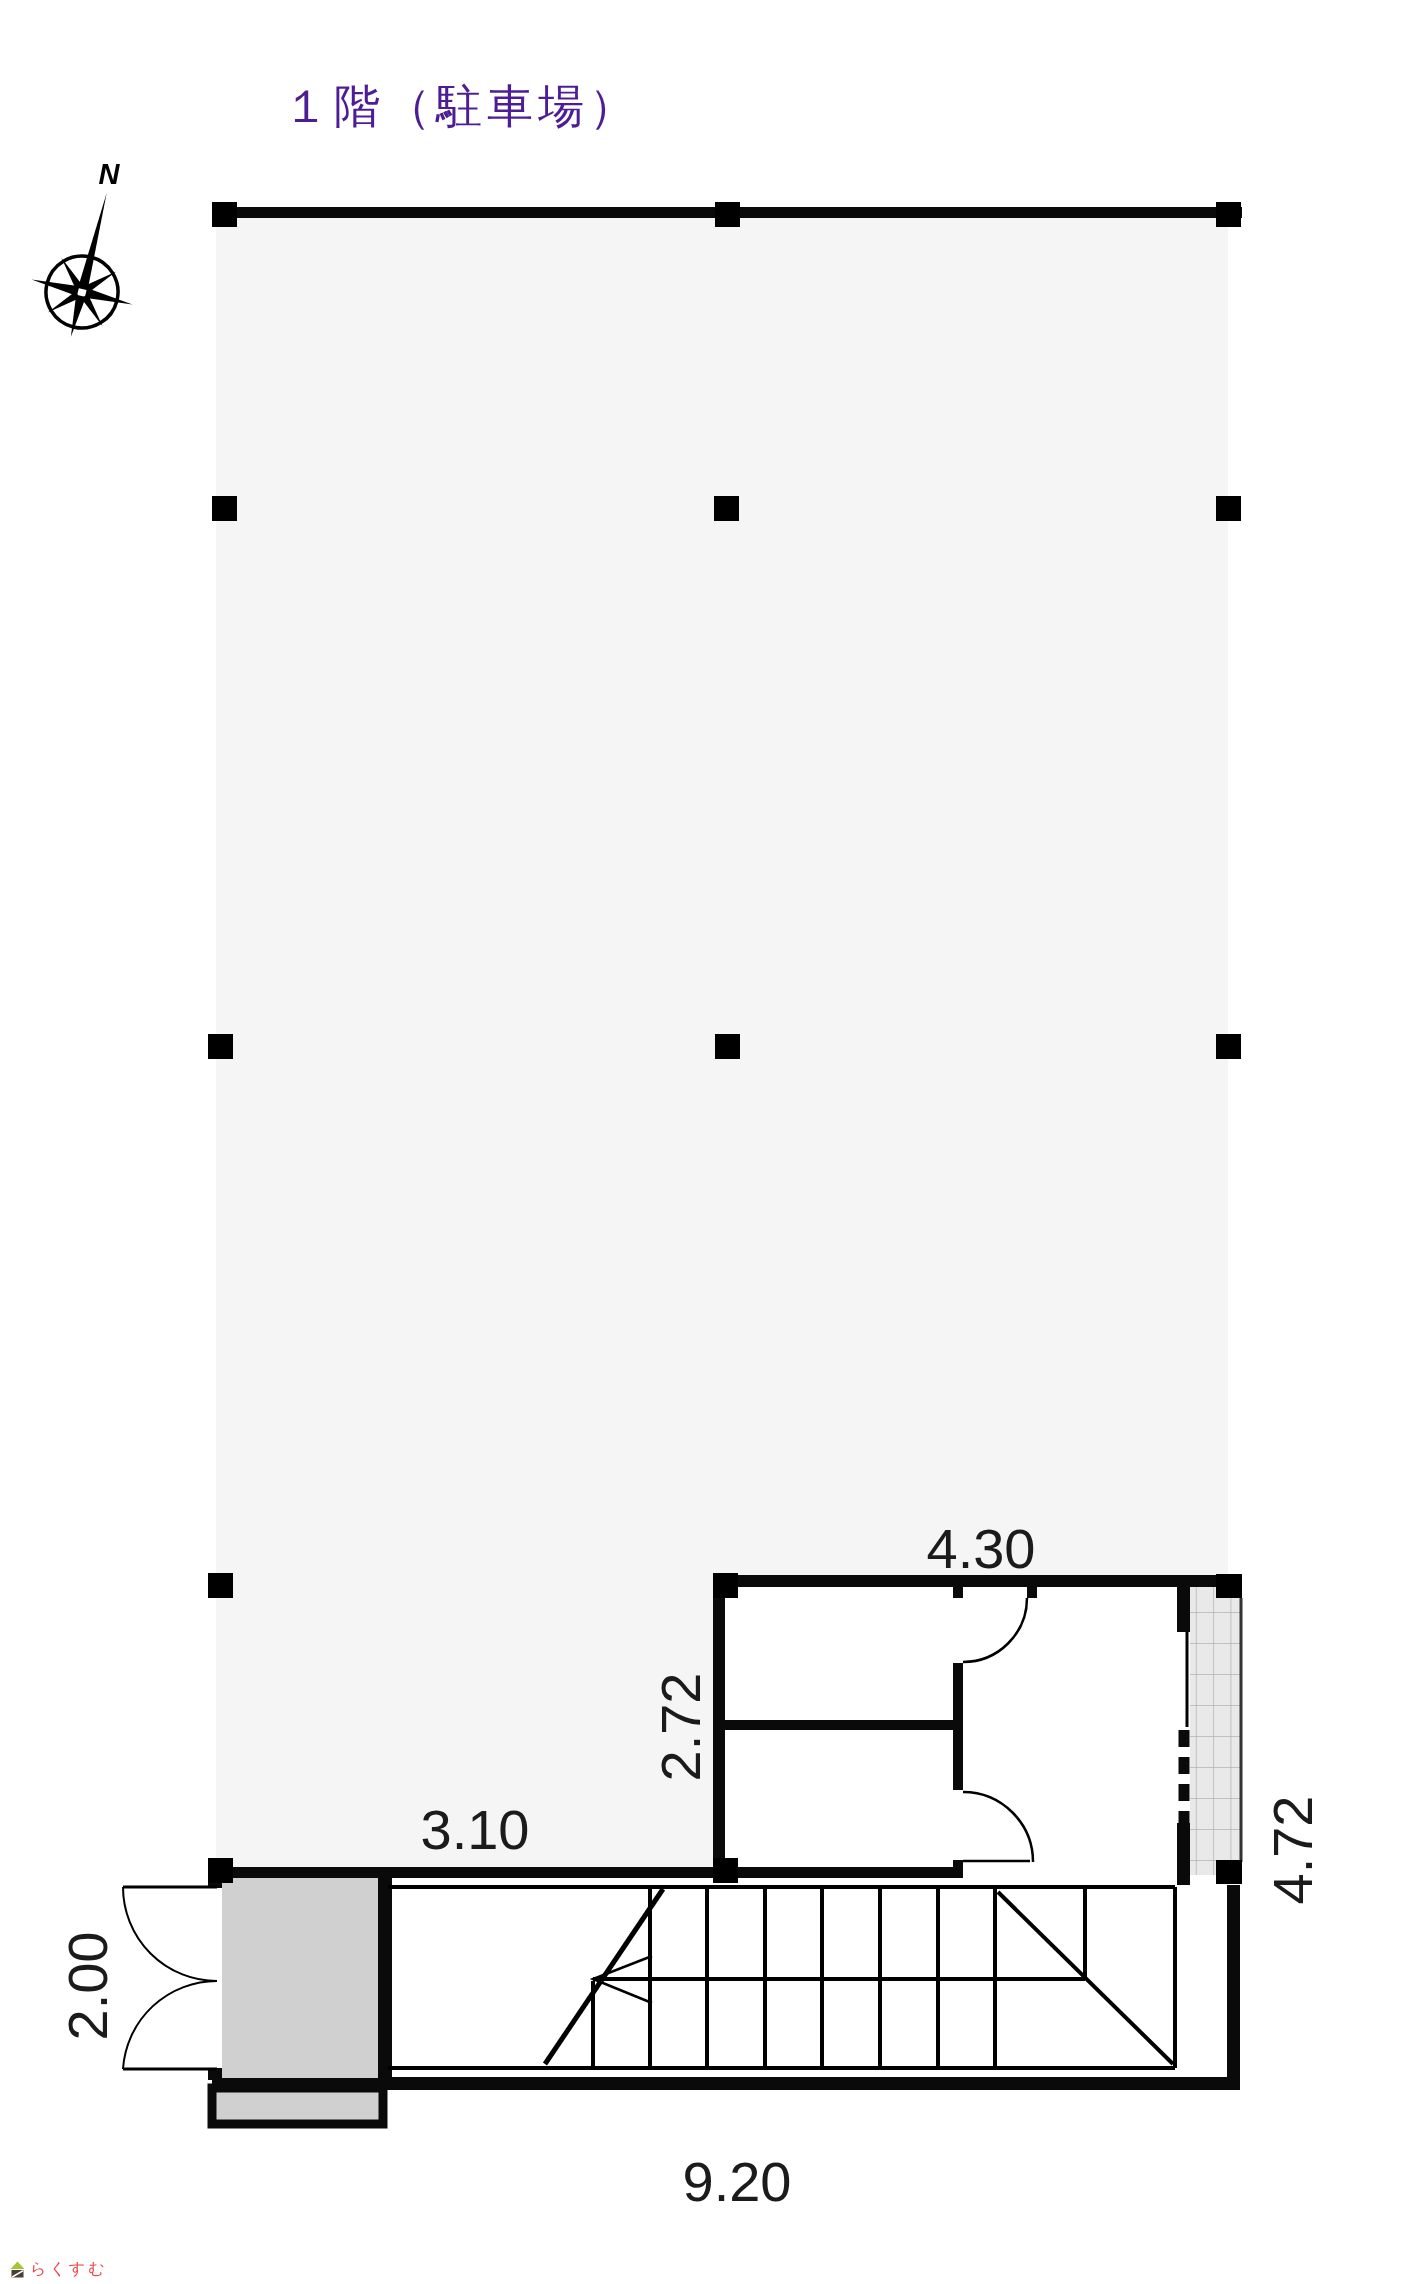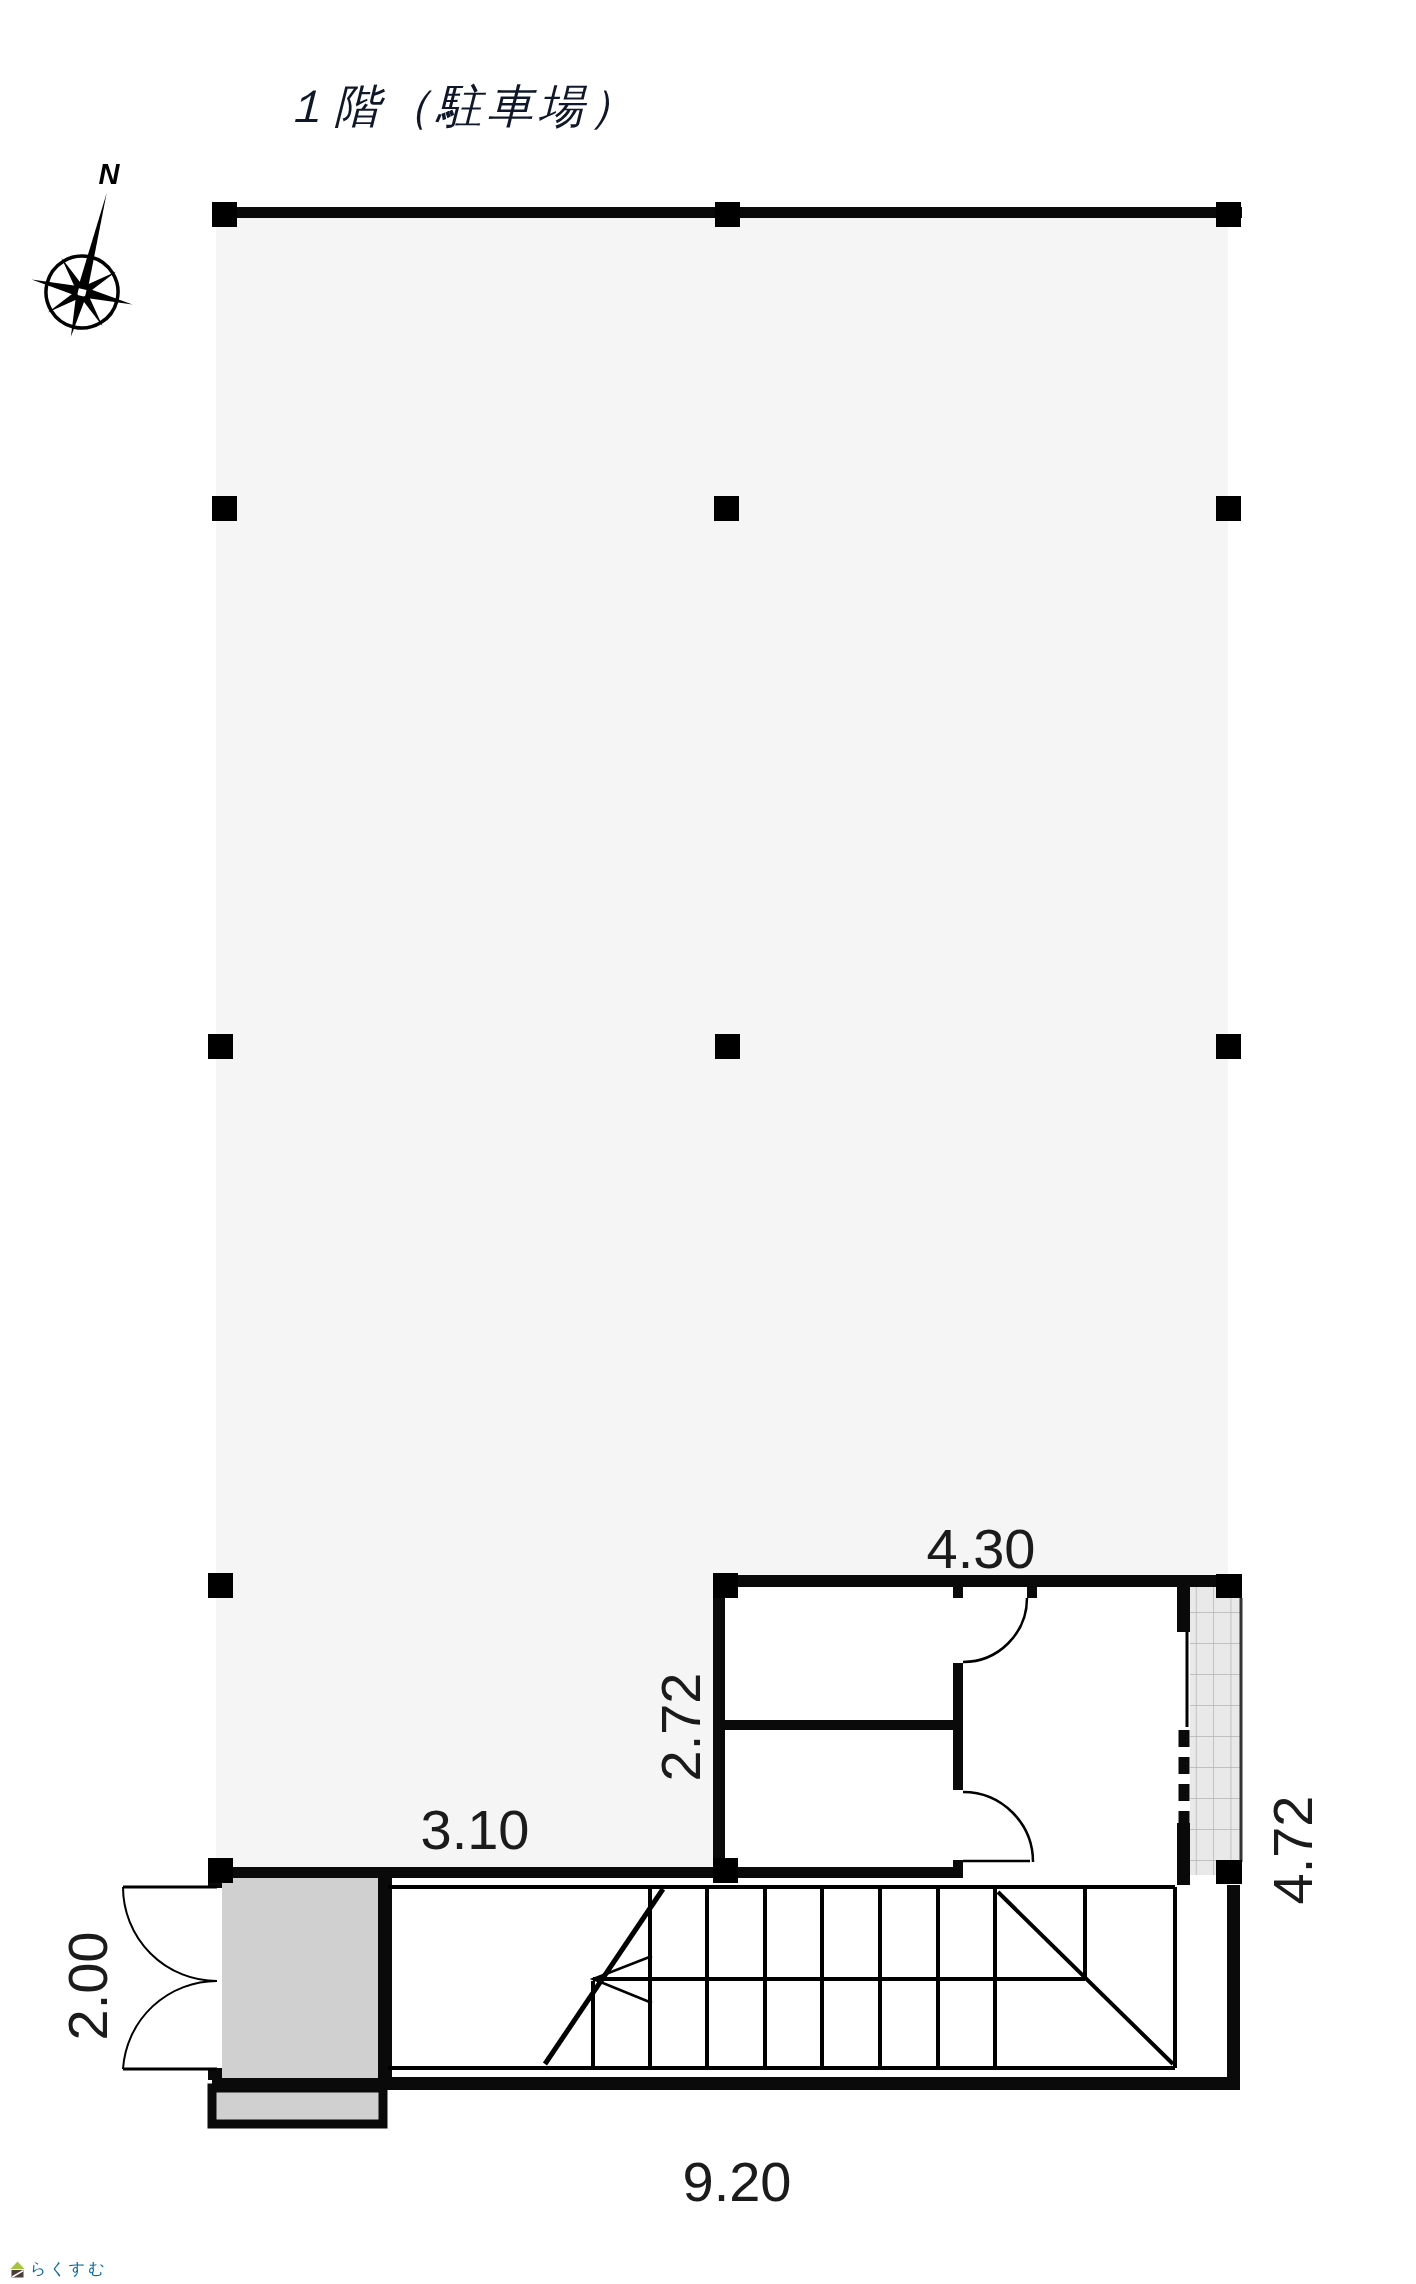--- a/index.html
+++ b/index.html
@@ -2,34 +2,34 @@
 <html><head>
 <meta charset="utf-8">
 <style>
   html,body{margin:0;padding:0;background:#ffffff;}
   .canvas{
     position:relative;width:1416px;height:2284px;background:#ffffff;overflow:hidden;
     font-family:"Liberation Sans","DejaVu Sans",sans-serif;color:#111;
   }
   .abs{position:absolute;}
   .plan-title{
-    left:283px;top:76px;font-size:46px;letter-spacing:5px;color:#0f172a;
-    font-weight:500;white-space:nowrap;font-style:italic;
+    left:283px;top:76px;font-size:46px;letter-spacing:5px;color:#4c1d95;
+    font-weight:500;white-space:nowrap;
   }
   .dim{
     width:150px;height:56px;line-height:56px;text-align:center;
     font-size:56px;color:#1b1b1b;white-space:nowrap;
   }
   .dim.vert{transform:rotate(-90deg);}
   .north-label{
     left:92px;top:158px;width:34px;text-align:center;
     font-style:italic;font-weight:600;font-size:29px;color:#000;
   }
   .logo{left:10px;top:2259px;display:flex;align-items:center;gap:5px;}
-  .logo-text{font-size:16px;letter-spacing:3px;color:#0369a1;}
+  .logo-text{font-size:16px;letter-spacing:3px;color:#ef4444;}
   svg{display:block;}
 </style>
 </head>
 <body>
 
 <div class="canvas">
 
   <svg class="abs" style="left:0;top:0" width="1416" height="2284" viewBox="0 0 1416 2284">
     <defs>
       <pattern id="gp" patternUnits="userSpaceOnUse" width="17.33" height="31">

